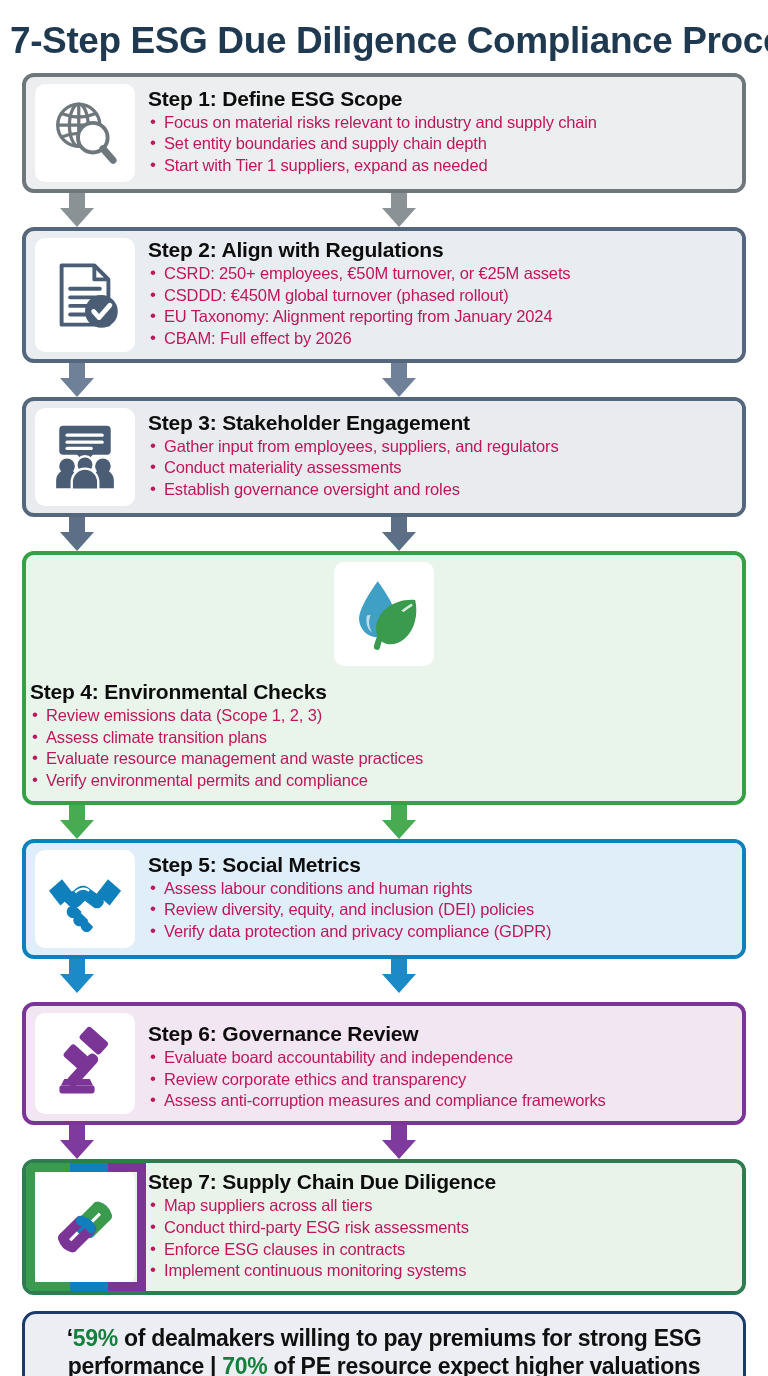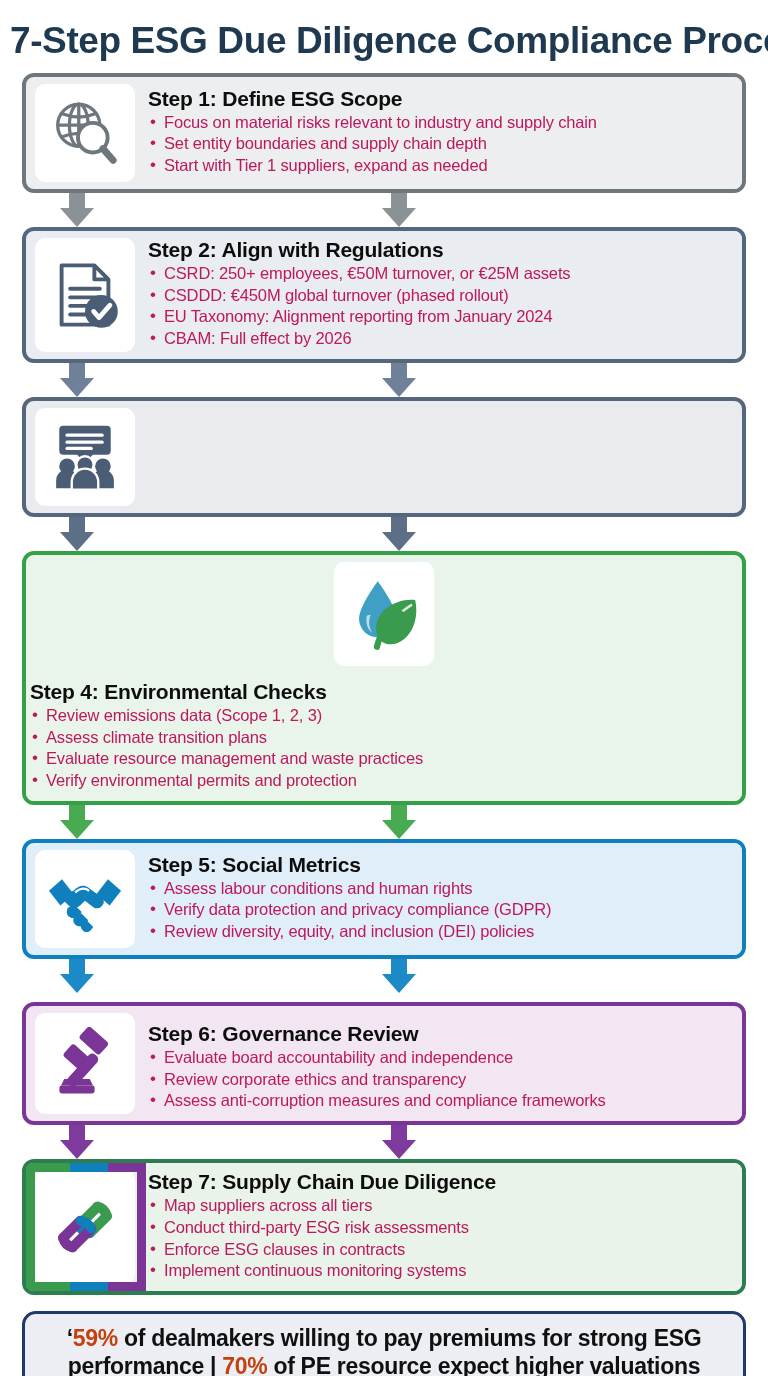--- a/index.html
+++ b/index.html
@@ -208,21 +208,21 @@
     padding: 10px 16px 12px 16px;
     text-align: center;
   }
   .quote p {
     font-size: 23px;
     font-weight: bold;
     color: #101010;
     line-height: 1.22;
     letter-spacing: -0.3px;
   }
-  .quote .hl { color: #c2410c; }
+  .quote .hl { color: #15803d; }
 </style>
 </head>
 <body>
 
 <div id="page">
 
   <h1 class="title">7-Step ESG Due Diligence Compliance Process</h1>
 
   <div class="steps">
 
@@ -320,20 +320,28 @@
               </g>
               <circle cx="27" cy="62" r="10" fill="#4a5d75"></circle>
               <path d="M13 90 V80 A14 14 0 0 1 41 80 V90 Z" fill="#4a5d75"></path>
               <circle cx="73" cy="62" r="10" fill="#4a5d75"></circle>
               <path d="M59 90 V80 A14 14 0 0 1 87 80 V90 Z" fill="#4a5d75"></path>
               <circle cx="50" cy="60" r="11" fill="#4a5d75" stroke="#ffffff" stroke-width="3"></circle>
               <path d="M33 92 V82 A17 17 0 0 1 67 82 V92 Z" fill="#4a5d75" stroke="#ffffff" stroke-width="3"></path>
             </svg>
           </div>
         </div>
+        <div class="body-col">
+          <div class="step-title">Step 3: Stakeholder Engagement</div>
+          <ul class="bullets">
+            <li>Gather input from employees, suppliers, and regulators</li>
+            <li>Conduct materiality assessments</li>
+            <li>Establish governance oversight and roles</li>
+          </ul>
+        </div>
       </div>
     </div>
 
     <div class="connector c3">
       <div class="arrow arrow-left">
           <span class="shaft"></span>
           <span class="head"></span>
         </div>
       <div class="arrow arrow-right">
           <span class="shaft"></span>
@@ -353,21 +361,21 @@
               <path d="M41 92 C44 78 54 62 72 50" fill="none" stroke="#3a9b4f" stroke-width="8" stroke-linecap="round"></path>
             </svg>
           </div>
         </div>
         <div class="body-col">
           <div class="step-title">Step 4: Environmental Checks</div>
           <ul class="bullets">
             <li>Review emissions data (Scope 1, 2, 3)</li>
             <li>Assess climate transition plans</li>
             <li>Evaluate resource management and waste practices</li>
-            <li>Verify environmental permits and protection</li>
+            <li>Verify environmental permits and compliance</li>
           </ul>
         </div>
       </div>
     </div>
 
     <div class="connector c4">
       <div class="arrow arrow-left">
           <span class="shaft"></span>
           <span class="head"></span>
         </div>
@@ -391,22 +399,22 @@
                 <path d="M47 78 C44 81 44 85 47 88 C50 91 54 91 57 88 L60 84 L52 76 Z"></path>
               </g>
               <path d="M38 42 C44 37 50 36 55 40" fill="none" stroke="#ffffff" stroke-width="2.6"></path>
             </svg>
           </div>
         </div>
         <div class="body-col">
           <div class="step-title">Step 5: Social Metrics</div>
           <ul class="bullets">
             <li>Assess labour conditions and human rights</li>
+            <li>Review diversity, equity, and inclusion (DEI) policies</li>
             <li>Verify data protection and privacy compliance (GDPR)</li>
-            <li>Review diversity, equity, and inclusion (DEI) policies</li>
           </ul>
         </div>
       </div>
     </div>
 
     <div class="connector c5">
       <div class="arrow arrow-left">
           <span class="shaft"></span>
           <span class="head"></span>
         </div>

